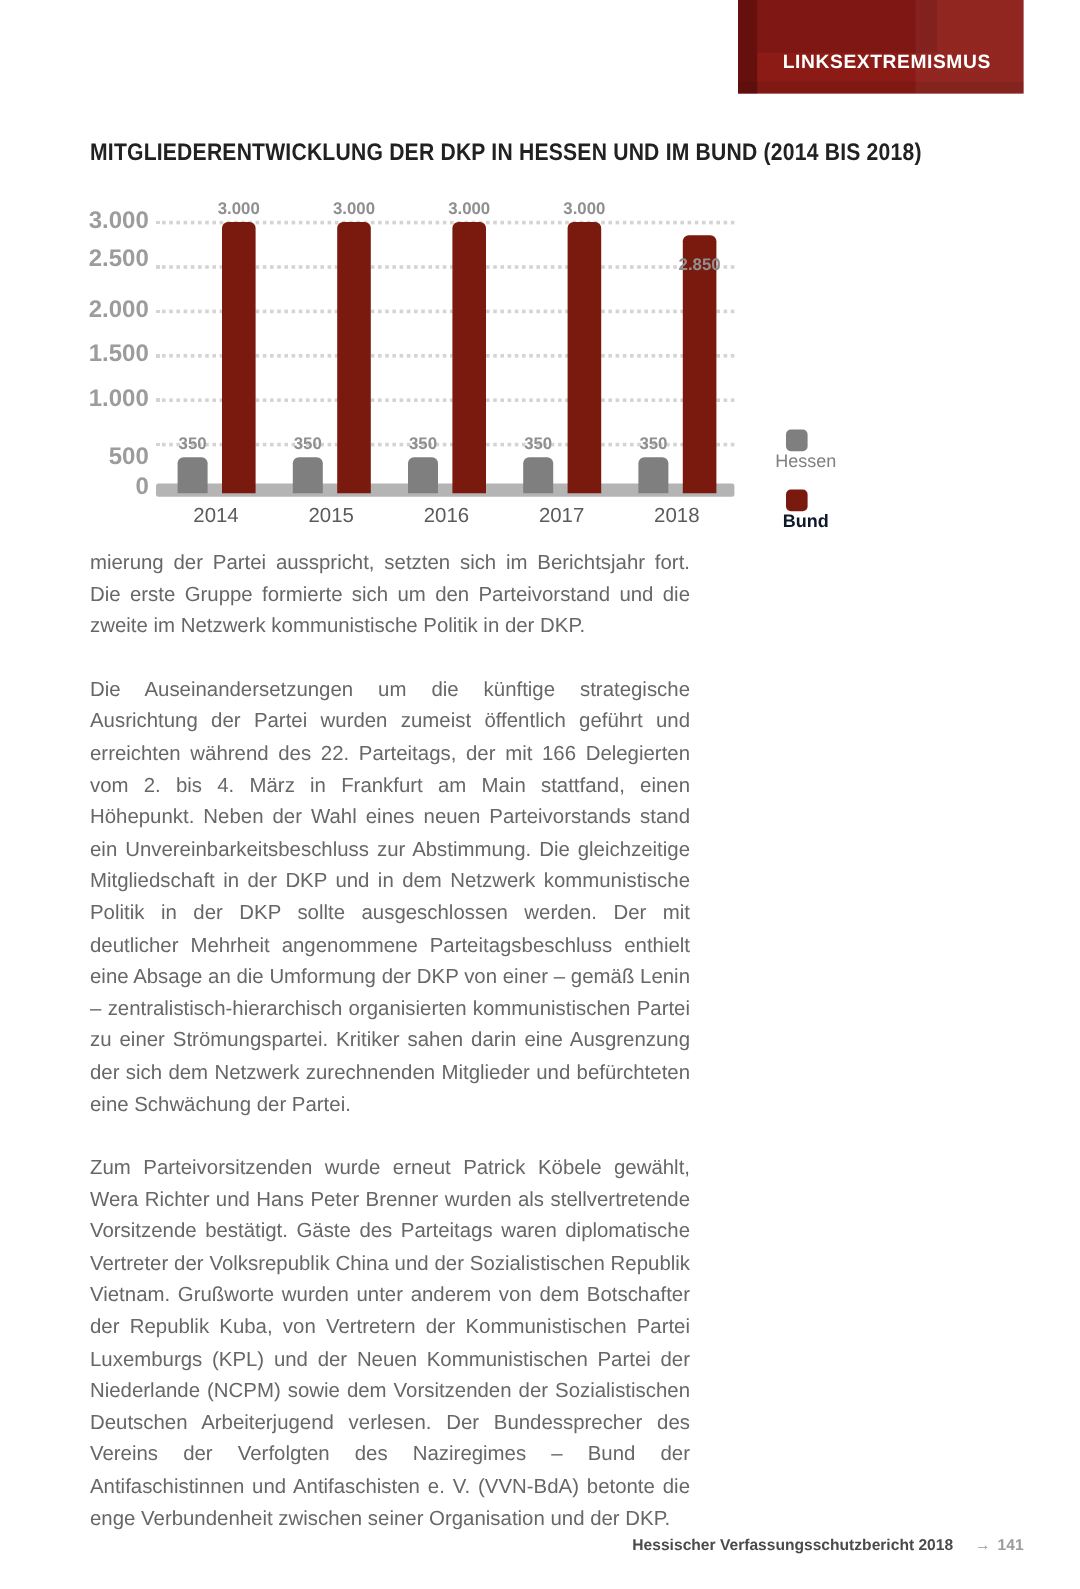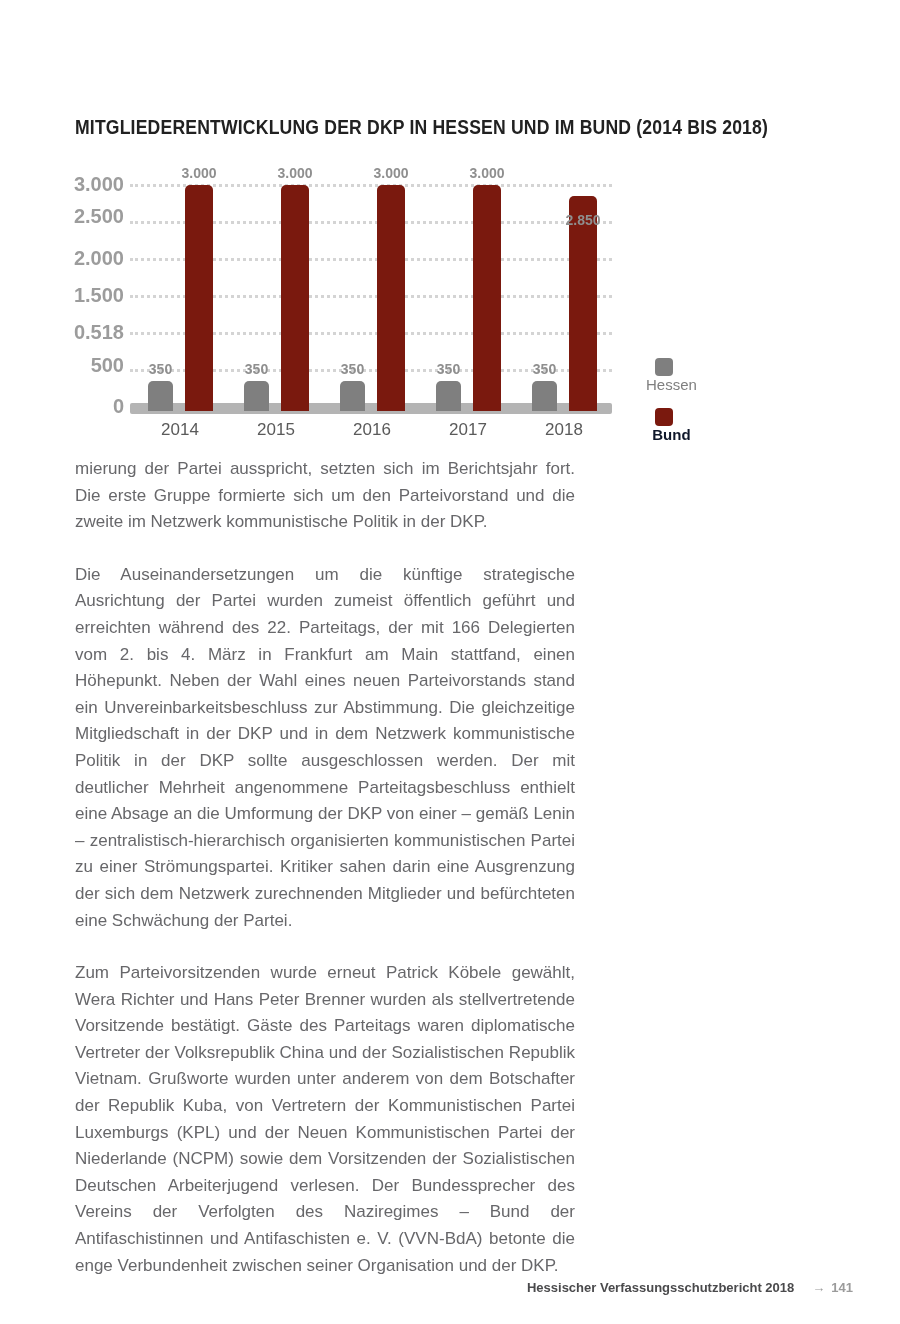--- a/index.html
+++ b/index.html
@@ -65,29 +65,32 @@
   }
   .footer-title { font-weight:bold; color:#4a4a4c; }
   .footer-arrow { color:#9b9b9b; margin-left:18px; font-weight:normal; }
   .footer-page { color:#9b9b9b; font-weight:bold; margin-left:6px; }
 </style>
 </head>
 <body>
 
 <div id="page">
 
+  <div class="badge">
+    <div class="badge-label">LINKSEXTREMISMUS</div>
+  </div>
 
   <div class="chart-title">MITGLIEDERENTWICKLUNG DER DKP IN HESSEN UND IM BUND (2014 BIS 2018)</div>
 
   <div id="chart-layer">
       <div class="ytick" style="top: 395px;">0</div>
       <div class="gridline" style="top: 369px;"></div>
-      <div class="ytick" style="top: 354px;">500</div>
+      <div class="ytick" style="top: 370px;">500</div>
       <div class="gridline" style="top: 332px;"></div>
-      <div class="ytick" style="top: 321px;">0.518</div>
+      <div class="ytick" style="top: 321px;">1.000</div>
       <div class="gridline" style="top: 295px;"></div>
       <div class="ytick" style="top: 284px;">1.500</div>
       <div class="gridline" style="top: 258px;"></div>
       <div class="ytick" style="top: 247px;">2.000</div>
       <div class="gridline" style="top: 221px;"></div>
       <div class="ytick" style="top: 205px;">2.500</div>
       <div class="gridline" style="top: 184px;"></div>
       <div class="ytick" style="top: 173px;">3.000</div>
       <div class="baseline"></div>
       <div class="bar" style="left: 148px; top: 381.1px; width: 25px; height: 29.9px; background: rgb(127, 127, 127);"></div>

